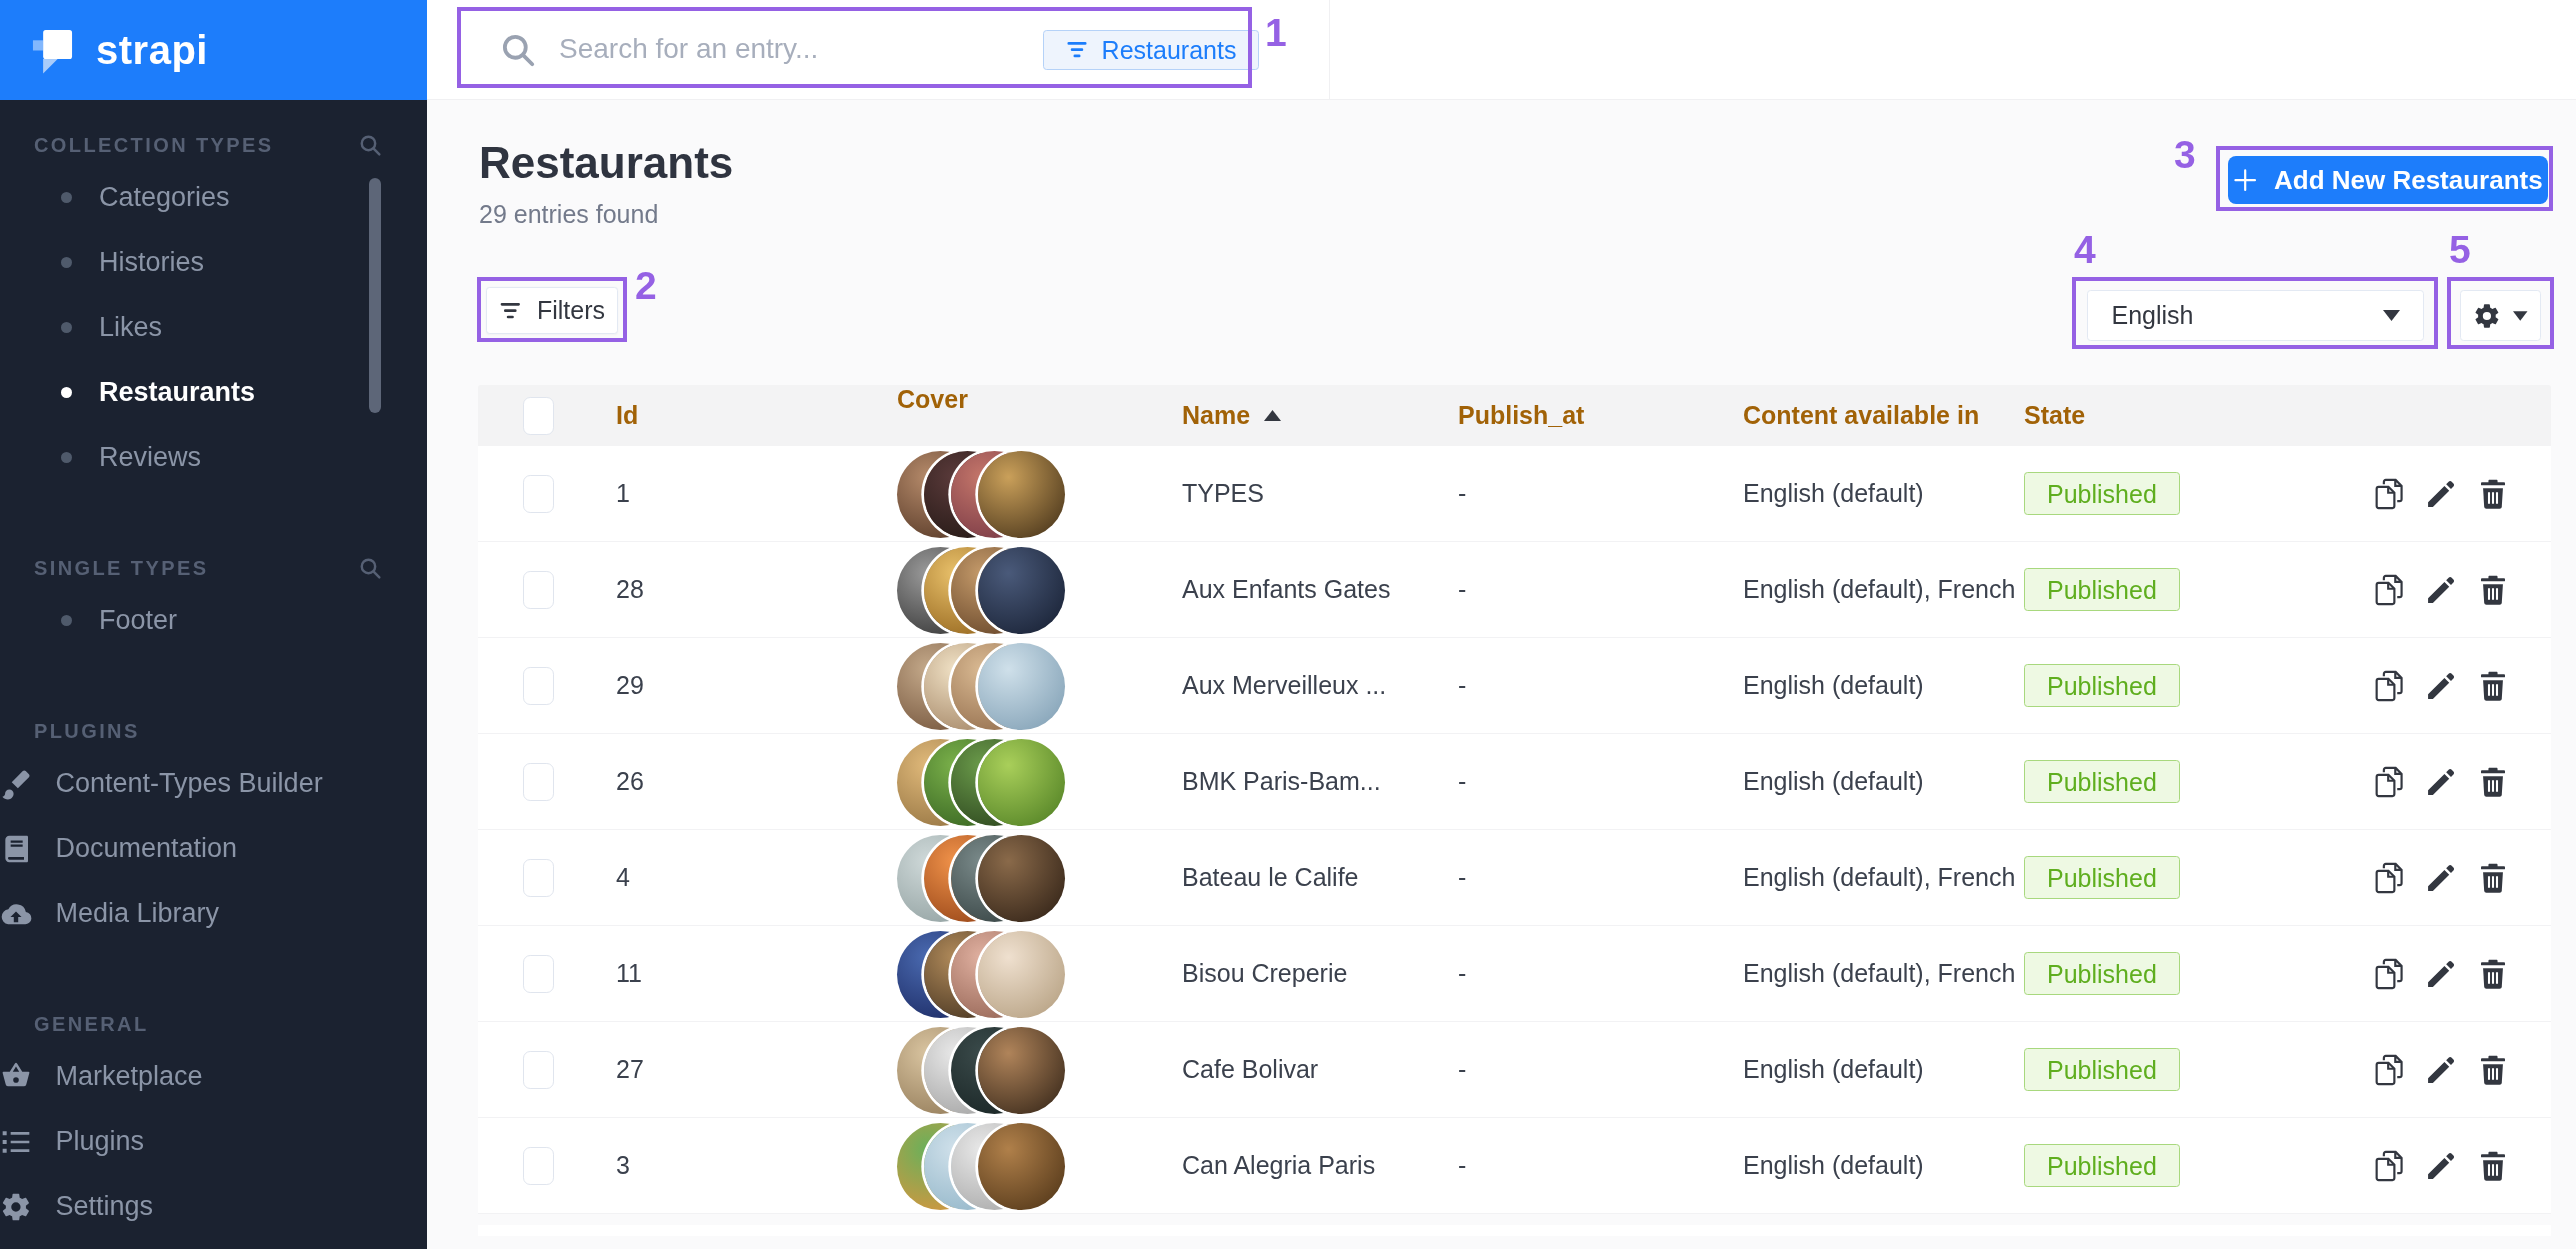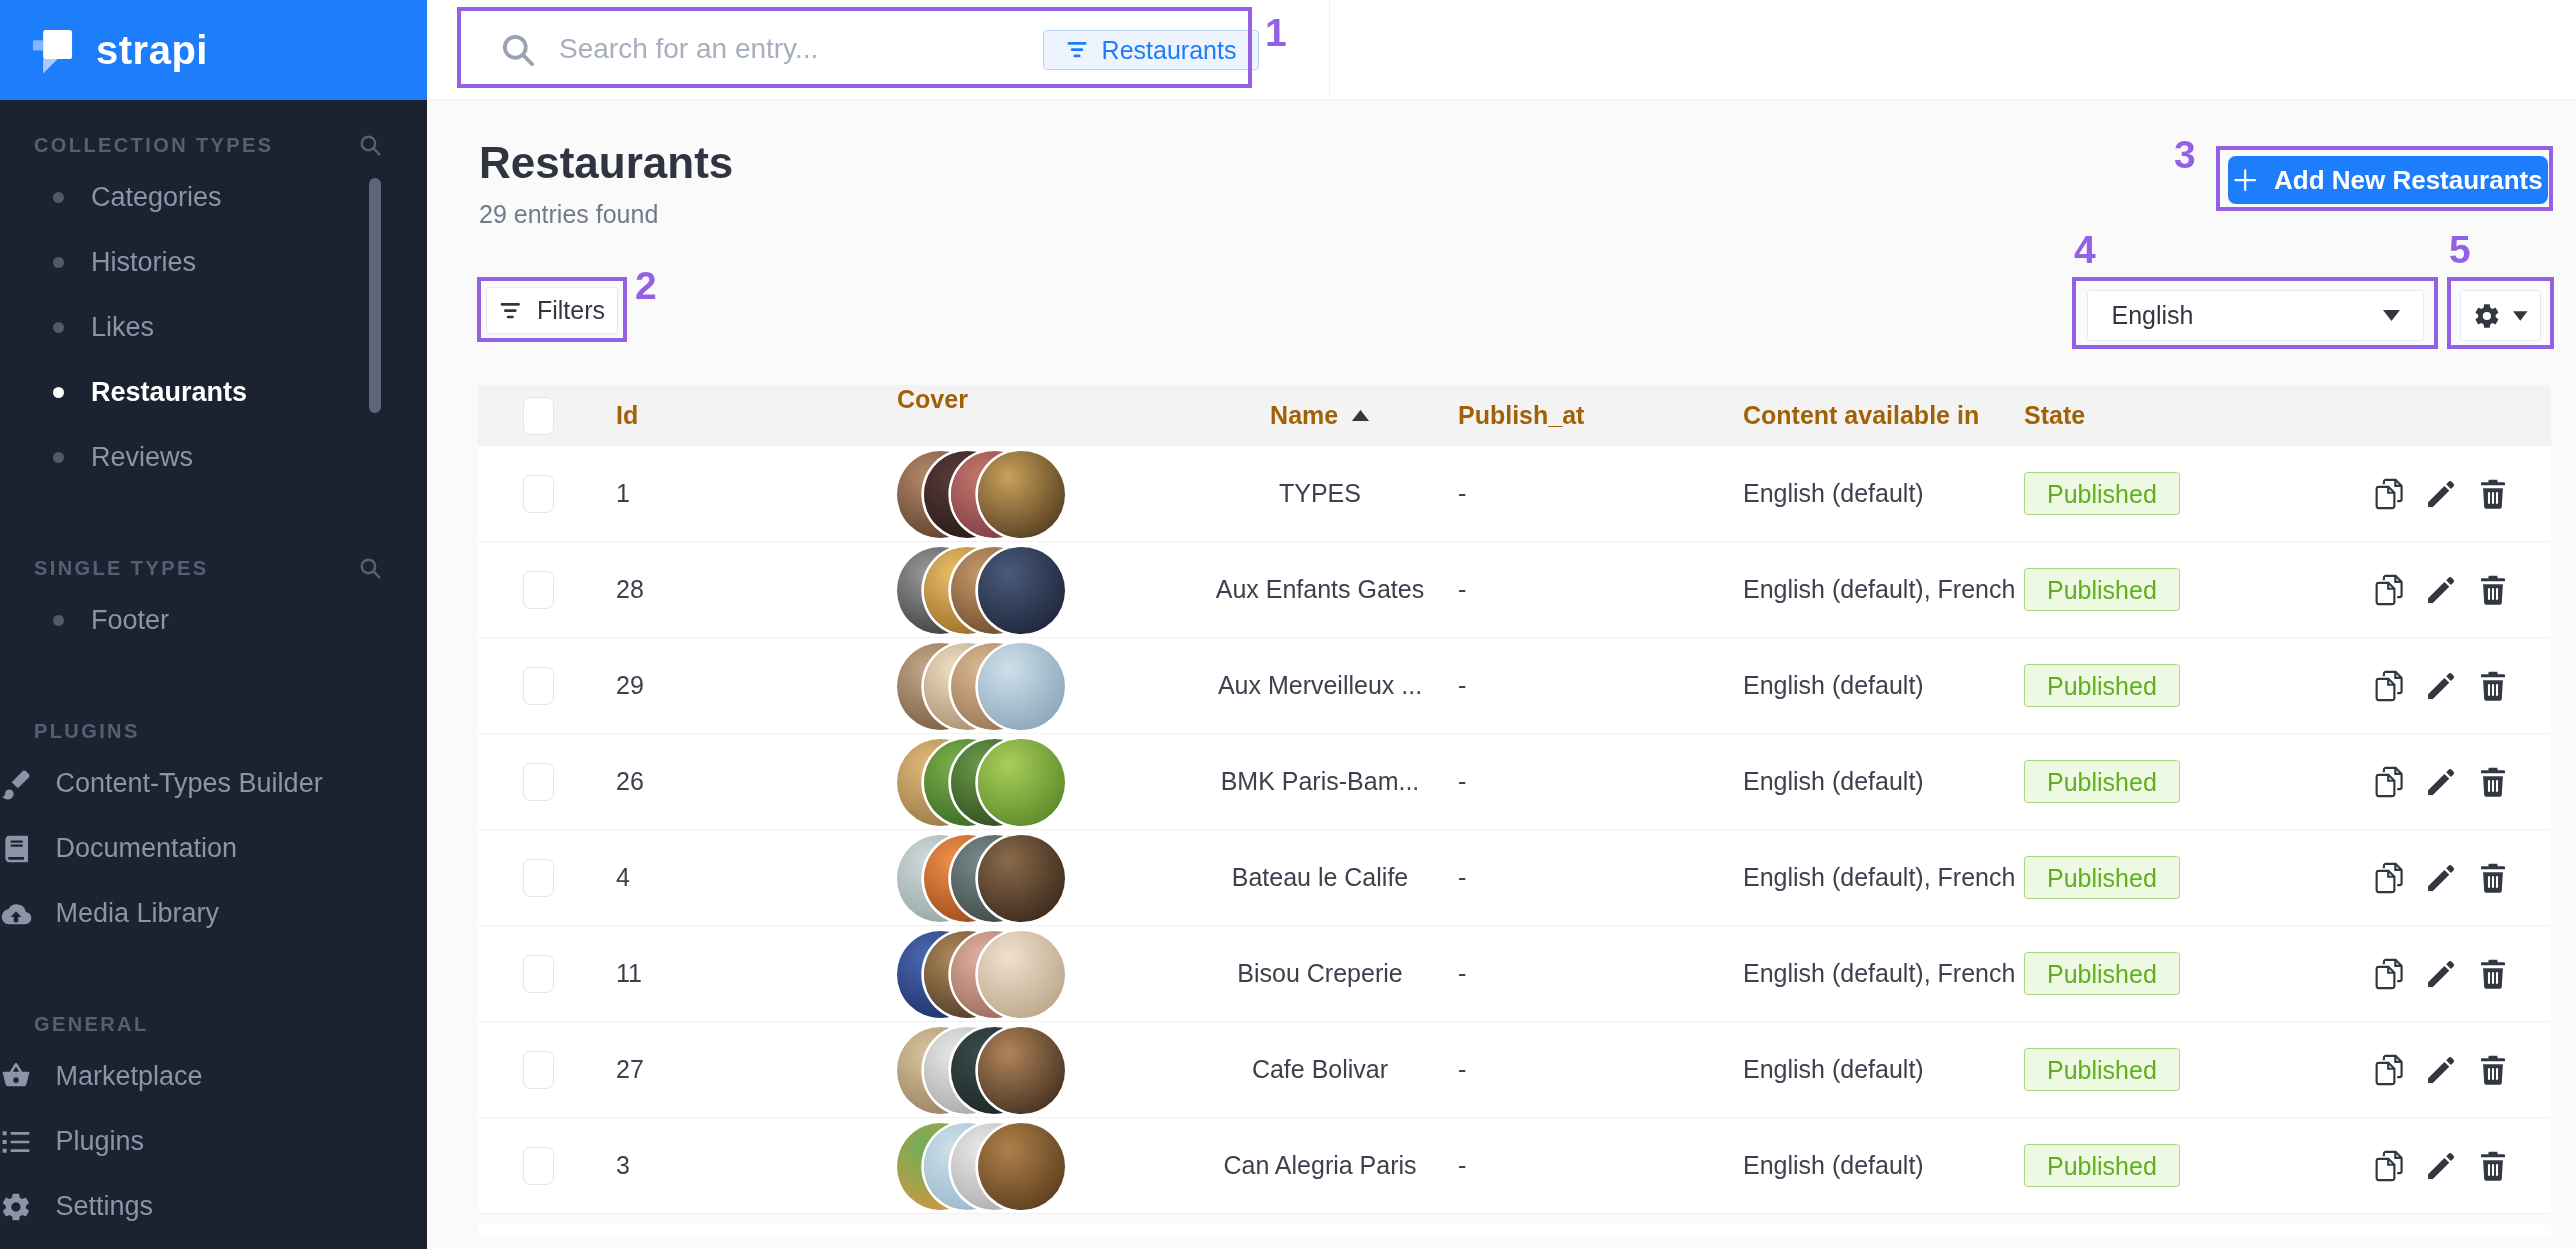--- a/index.html
+++ b/index.html
@@ -11,21 +11,21 @@
   .sidebar { position:absolute; left:0; top:0; width:427px; height:1249px; background:#1b2230; z-index:2; }
   .logo { height:100px; background:#1d7dfb; display:flex; align-items:center; padding-left:27px; gap:18px; cursor:pointer; }
   .logo-mark { width:51px; height:51px; }
   .logo-text { color:#fff; font-size:40px; font-weight:bold; letter-spacing:0.5px; }
   .side-section { margin-top:58px; }
   #sidebar-sections > .side-section:first-child { margin-top:25px; }
   .side-header { display:flex; align-items:center; justify-content:space-between; height:40px; padding:0 45px 0 34px; }
   .side-title { color:#566074; font-size:20px; font-weight:bold; letter-spacing:2.4px; }
   .side-search { width:24.4px; height:24.4px; color:#566074; cursor:pointer; }
   .side-item { height:65px; display:flex; align-items:center; color:#8b95a7; font-size:27px; cursor:pointer; }
-  .side-item.bullet-item { padding-left:53px; gap:27px; }
+  .side-item.bullet-item { padding-left:53px; gap:27px;margin-left:8px; }
   .side-item.icon-item { gap:23.5px; }
   .side-item.active { color:#ffffff; font-weight:bold; }
   .bullet { width:11px; height:11px; border-radius:50%; background:#4f5a6b; flex:0 0 auto; }
   .side-item.active .bullet { background:#ffffff; }
   .side-icon { width:32px; height:32px; color:#8b95a7; flex:0 0 auto; }
   .side-scrollbar { position:absolute; left:369px; top:178px; width:11.8px; height:235px; border-radius:6.3px; background:#5d6678; cursor:grab; }
 
   
   .topbar { position:absolute; left:427px; top:0; width:2149px; height:100px; background:#fff; border-bottom:0.9px solid #f0f0f2; z-index:1; }
   .search-area { position:absolute; left:0; top:0; width:903px; height:100px; border-right:0.9px solid #f0f0f2; cursor:text; }
@@ -58,21 +58,21 @@
   
   .table { position:absolute; left:51px; top:285px; width:2073px; height:864px; }
   .thead { height:61px; background:#f3f3f4; border-radius:2.7px 2.7px 0 0; display:flex; align-items:center; font-size:25px; font-weight:bold; color:#a16207; }
   .trow { height:96px; background:#fff; display:flex; align-items:center; border-bottom:1.8px solid #f2f2f4; font-size:25px; color:#3b414d; }
   .cell { flex:0 0 auto; }
   .c-check { width:138px; padding-left:45px; }
   .checkbox { display:block; width:31px; height:38px; border:1.8px solid #e0e5ee; border-radius:7.2px; background:#fff; cursor:pointer; }
   .c-id { width:281px; }
   .c-cover { width:285px; position:relative; height:100%; }
   .cover-circle { position:absolute; top:50%; margin-top:-43px; width:87px; height:87px; border-radius:50%; box-shadow:0 0 0 2.7px #fff; }
-  .c-name { width:276px; display:flex; align-items:center;justify-content:center; }
+  .c-name { width:276px; display:flex; align-items:center; }
   .sort-icon { width:19px; height:11.8px; margin-left:12.7px; color:#333740; }
   .c-publish { width:285px; }
   .c-content { width:281px; }
   .c-state { width:217px; }
   .badge { display:inline-block; padding:0 22px; height:43px; line-height:42px; background:#eef9e3; border:1.8px solid #a8d87e; border-radius:3.6px; color:#5fae1f; font-size:25px; }
   .c-actions { flex:1 1 auto; display:flex; justify-content:flex-end; align-items:center; gap:20px; padding-right:42px; }
   .action { width:32px; height:32px; color:#333740; cursor:pointer; }
   .partial-row { height:11px; background:#fff; margin-top:11px; }
 
   

